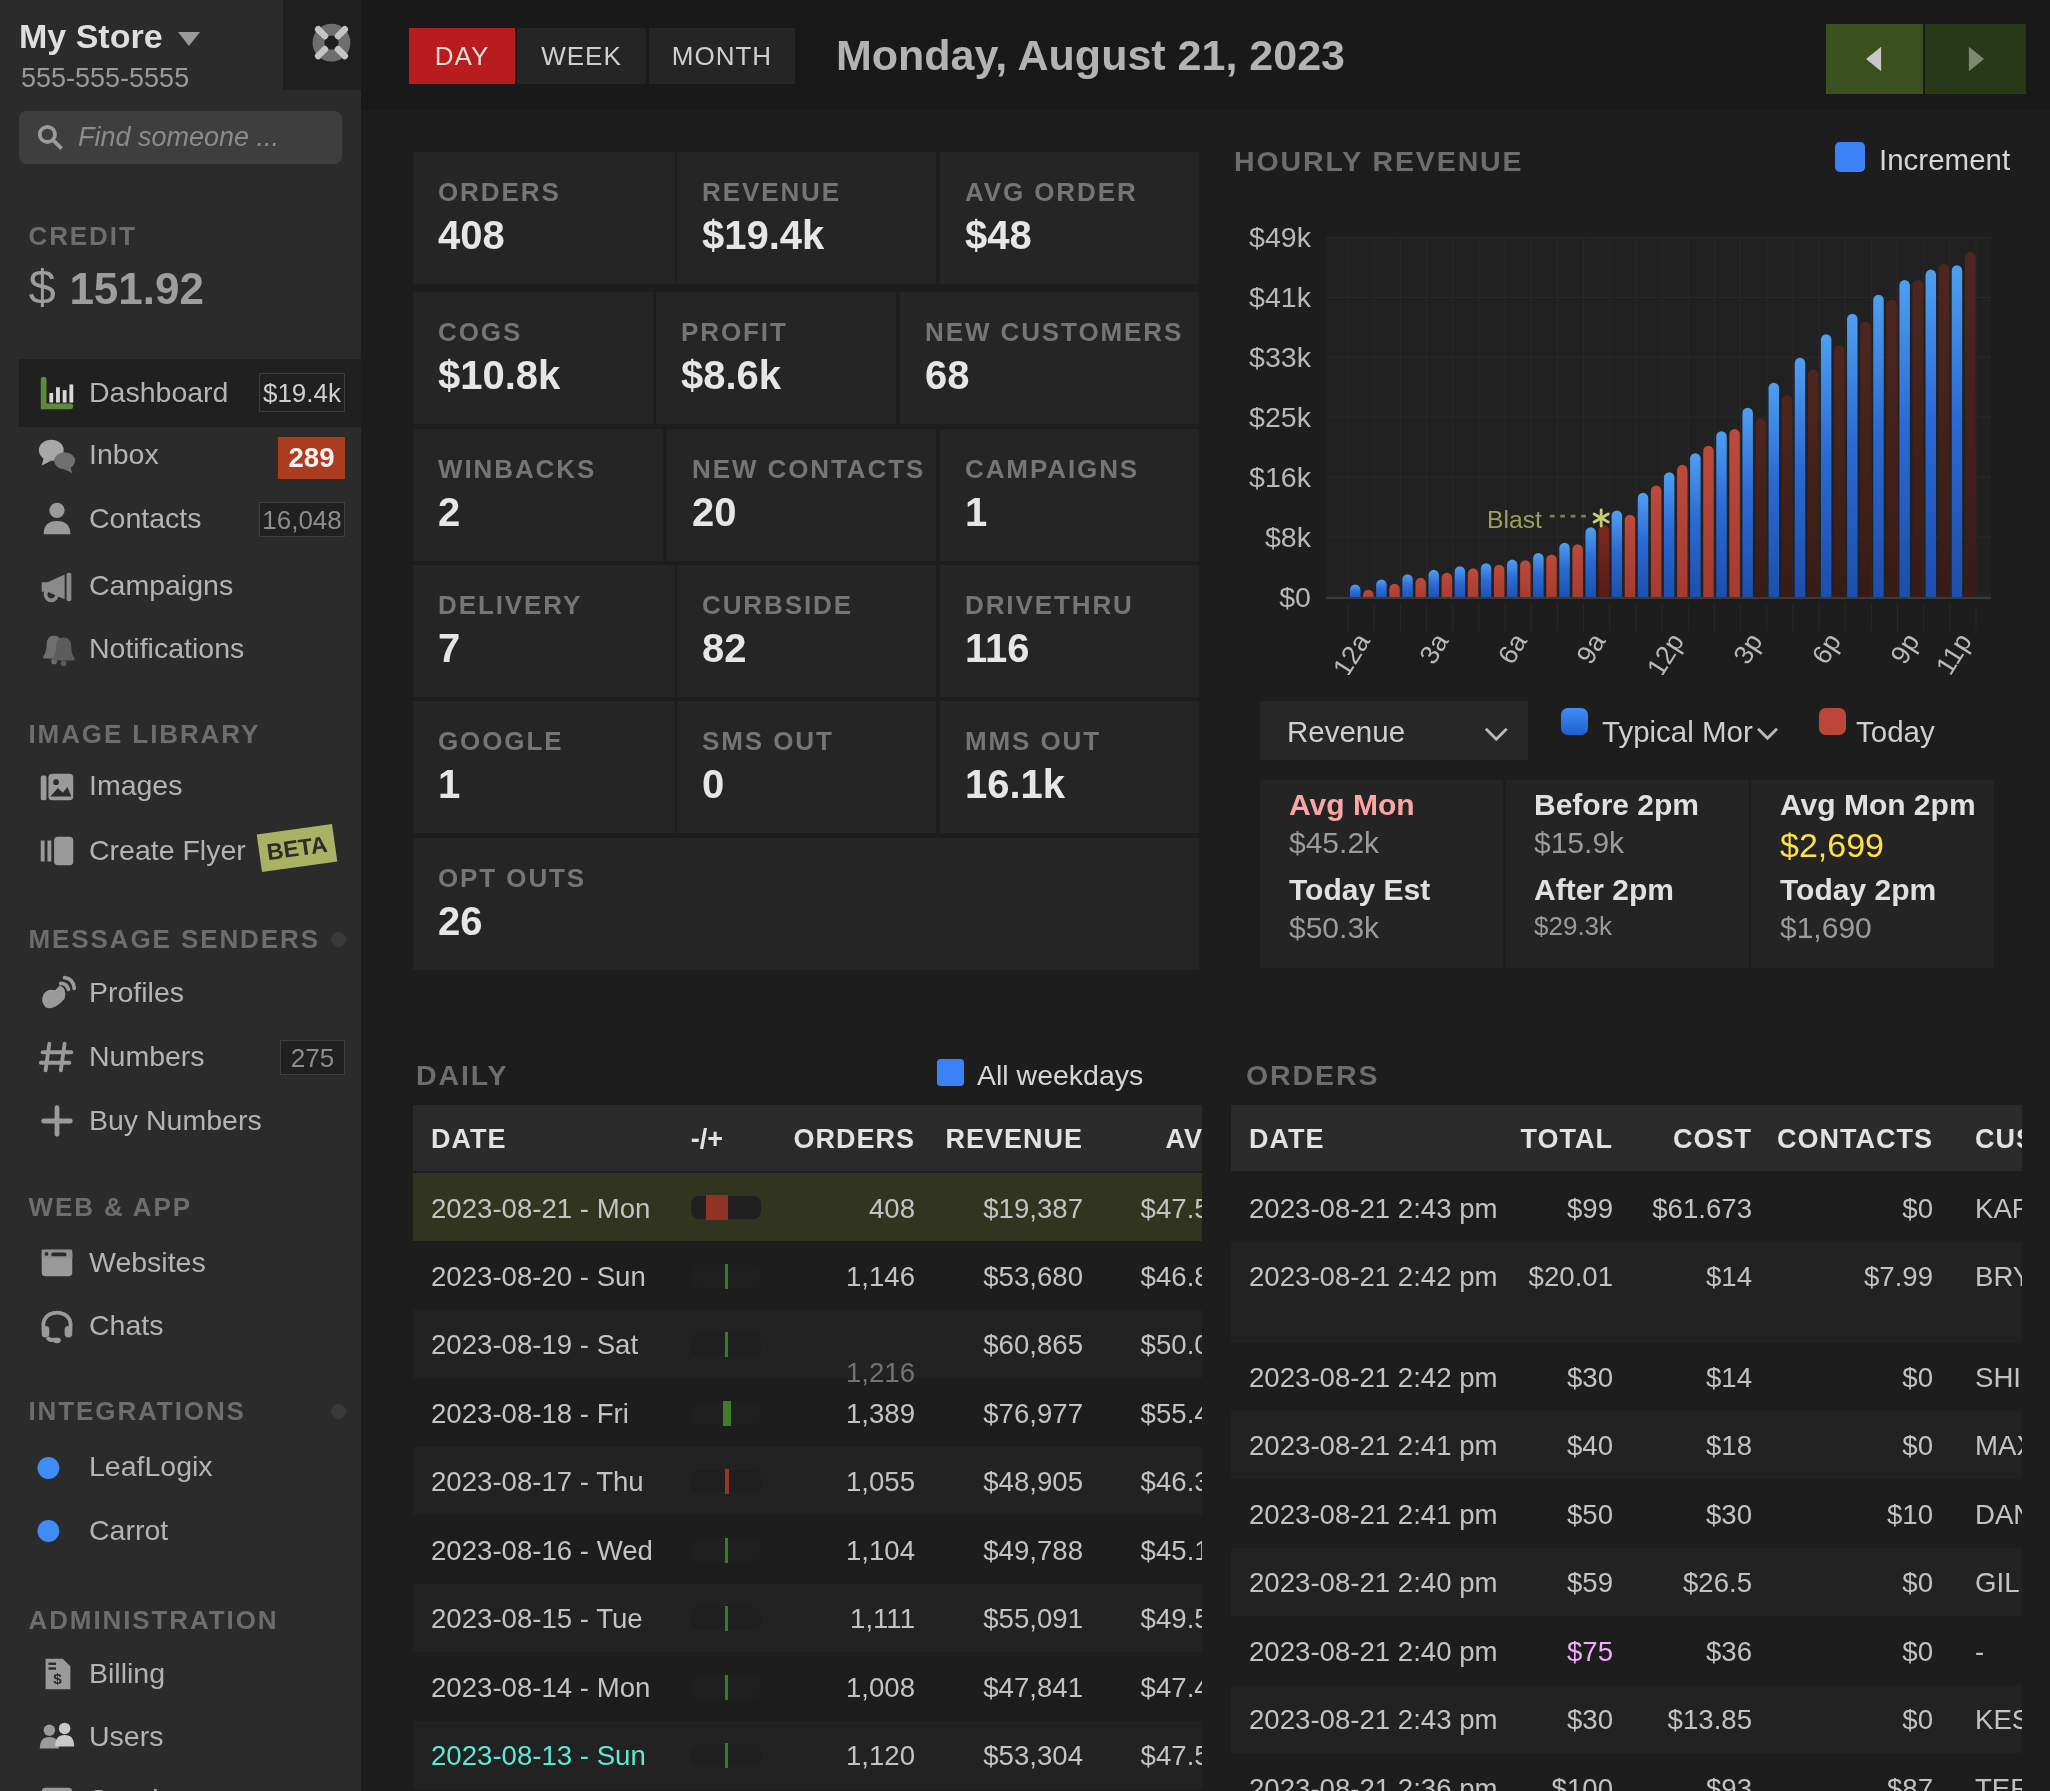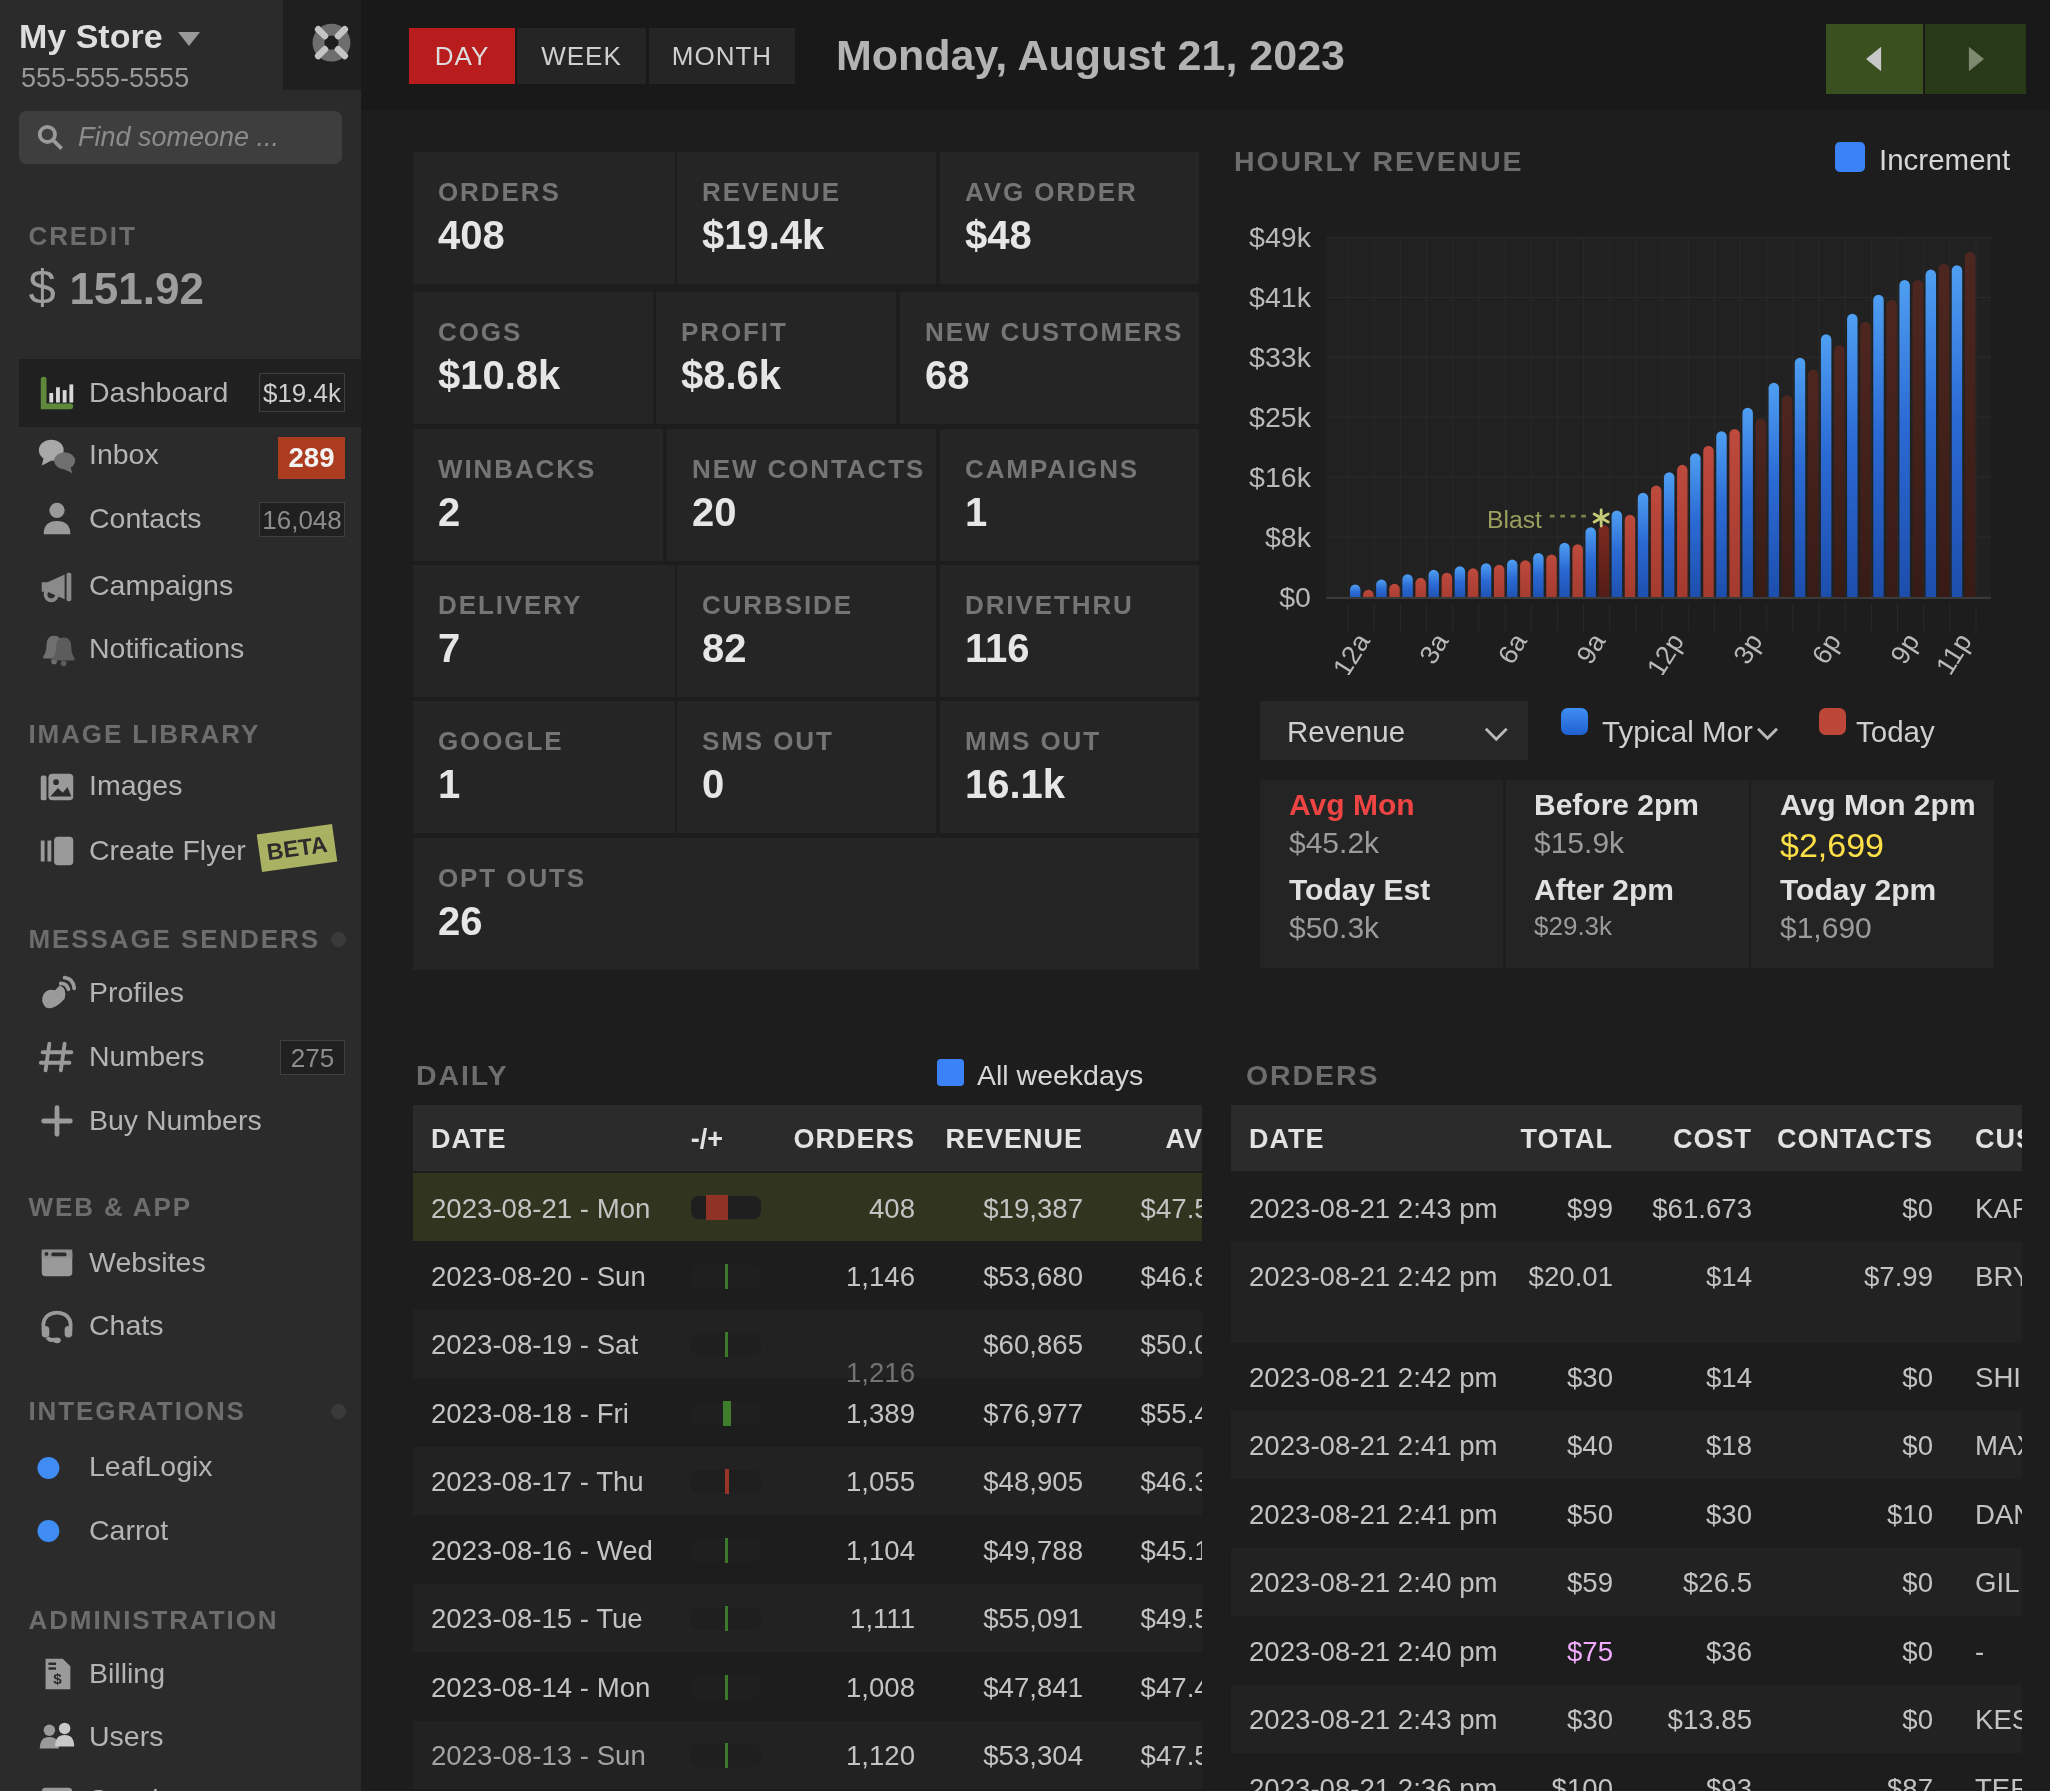--- a/index.html
+++ b/index.html
@@ -373,21 +373,21 @@
     <polyline points="4,4 15,15 26,4" fill="none" stroke="#b9b9b9" stroke-width="3"></polyline>
   </svg>
 <div class="abs" style="left:1561px;top:708px;width:27px;height:27px;border-radius:6.7px;background:linear-gradient(#3f8ef2,#1f5fd0);"></div>
 <div class="abs" style="left:1602px;top:715px;font-size:29.5px;color:#cfcfcf;">Typical Mor</div>
 <svg class="abs" style="left:1754px;top:725px;" width="27" height="19" viewBox="0 0 28 20">
     <polyline points="4,4 14,14 24,4" fill="none" stroke="#b9b9b9" stroke-width="3"></polyline>
   </svg>
 <div class="abs" style="left:1819px;top:708px;width:27px;height:27px;border-radius:6.7px;background:#bc4638;"></div>
 <div class="abs" style="left:1856px;top:715px;font-size:29.5px;color:#cfcfcf;">Today</div>
 <div class="abs" style="left:1260px;top:780px;width:243px;height:188px;background:#242424;"></div>
-<div class="abs" style="left:1289px;top:788px;font-size:30px;font-weight:bold;color:#ef4444;">Avg Mon</div>
+<div class="abs" style="left:1289px;top:788px;font-size:30px;font-weight:bold;color:#fca5a5;">Avg Mon</div>
 <div class="abs" style="left:1289px;top:826px;font-size:30px;color:#9b9b9b;">$45.2k</div>
 <div class="abs" style="left:1289px;top:873px;font-size:30px;font-weight:bold;color:#e0e0e0;">Today Est</div>
 <div class="abs" style="left:1289px;top:911px;font-size:30px;color:#9b9b9b;">$50.3k</div>
 <div class="abs" style="left:1506px;top:780px;width:243px;height:188px;background:#242424;"></div>
 <div class="abs" style="left:1534px;top:788px;font-size:30px;font-weight:bold;color:#e0e0e0;">Before 2pm</div>
 <div class="abs" style="left:1534px;top:826px;font-size:30px;color:#9b9b9b;">$15.9k</div>
 <div class="abs" style="left:1534px;top:873px;font-size:30px;font-weight:bold;color:#e0e0e0;">After 2pm</div>
 <div class="abs" style="left:1534px;top:911px;font-size:26px;color:#9b9b9b;">$29.3k</div>
 <div class="abs" style="left:1751px;top:780px;width:243px;height:188px;background:#242424;"></div>
 <div class="abs" style="left:1780px;top:788px;font-size:30px;font-weight:bold;color:#e0e0e0;">Avg Mon 2pm</div>
@@ -454,21 +454,21 @@
 <div class="abs" style="left:523px;top:498px;width:147px;text-align:right;font-size:27.6px;color:#c3c3c3;">$55,091</div>
 <div class="abs" style="left:666px;top:498px;width:146px;text-align:right;font-size:27.6px;color:#c3c3c3;">$49.59</div>
 <div class="abs" style="left:0;top:548px;width:856px;height:68px;"></div>
 <div class="abs" style="left:18px;top:567px;font-size:27.6px;color:#c3c3c3;">2023-08-14 - Mon</div>
 <div class="abs" style="left:278px;top:571px;width:70px;height:23px;background:#1f1f1f;border-radius:7.6px;"></div>
 <div class="abs" style="left:312px;top:570px;width:2.9px;height:25px;background:#3c7a2b;"></div>
 <div class="abs" style="left:361px;top:567px;width:141px;text-align:right;font-size:27.6px;color:#c3c3c3;">1,008</div>
 <div class="abs" style="left:523px;top:567px;width:147px;text-align:right;font-size:27.6px;color:#c3c3c3;">$47,841</div>
 <div class="abs" style="left:666px;top:567px;width:146px;text-align:right;font-size:27.6px;color:#c3c3c3;">$47.46</div>
 <div class="abs" style="left:0;top:616px;width:856px;height:68px;background:#222222;"></div>
-<div class="abs" style="left:18px;top:635px;font-size:27.6px;color:#a3a3a3;">2023-08-13 - Sun</div>
+<div class="abs" style="left:18px;top:635px;font-size:27.6px;color:#5eead4;">2023-08-13 - Sun</div>
 <div class="abs" style="left:278px;top:639px;width:70px;height:23px;background:#1f1f1f;border-radius:7.6px;"></div>
 <div class="abs" style="left:312px;top:638px;width:2.9px;height:25px;background:#3c7a2b;"></div>
 <div class="abs" style="left:361px;top:635px;width:141px;text-align:right;font-size:27.6px;color:#c3c3c3;">1,120</div>
 <div class="abs" style="left:523px;top:635px;width:147px;text-align:right;font-size:27.6px;color:#c3c3c3;">$53,304</div>
 <div class="abs" style="left:666px;top:635px;width:146px;text-align:right;font-size:27.6px;color:#c3c3c3;">$47.59</div>
 </div>
 <div class="sechead" style="left:1246px;top:1059px;font-size:28.5px;">ORDERS</div>
 <div class="dtable" style="left:1231px;top:1105px;width:791px;height:687px;">
 <div class="abs" style="left:0;top:0;width:875px;height:66px;background:#2b2b2b;"></div>
 <div class="abs" style="left:18px;top:19px;font-size:27px;font-weight:bold;color:#e2e2e2;letter-spacing:1px;">DATE</div>

